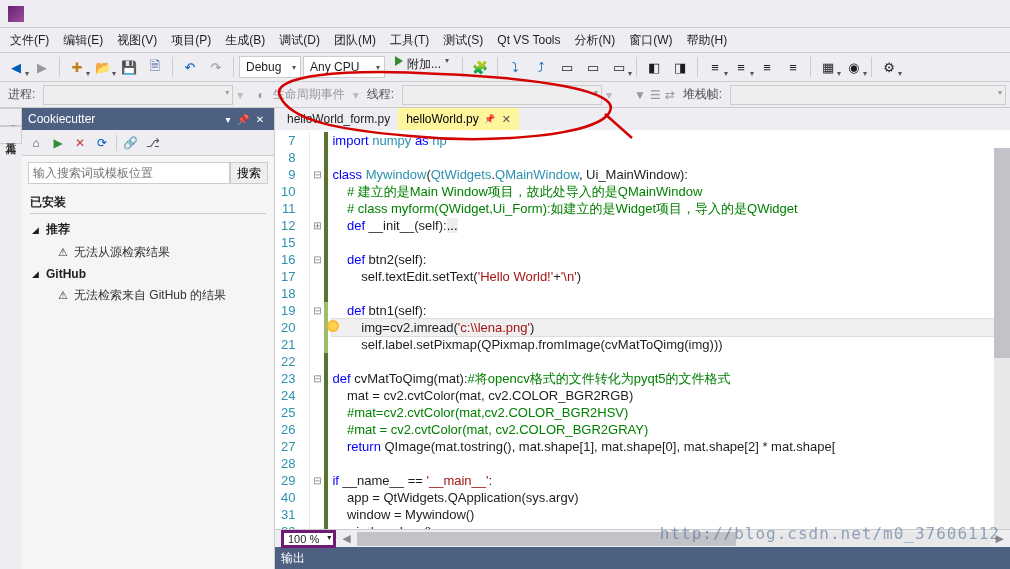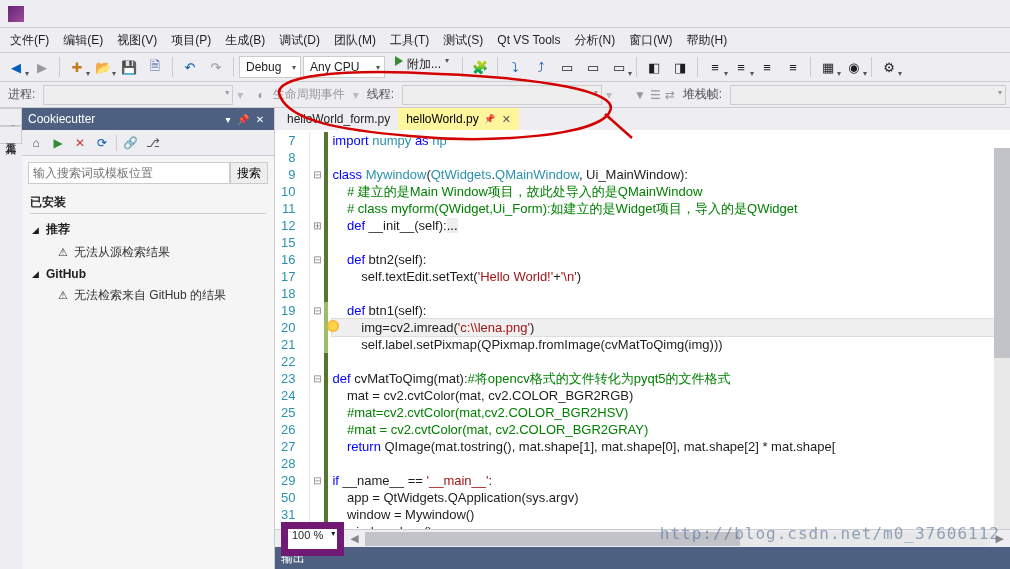--- a/index.html
+++ b/index.html
@@ -68,21 +68,21 @@
 .bulb { position: absolute; left: 52px; width: 12px; height: 12px; background: radial-gradient(circle, #ffd54f 40%, #f9a825 70%); border-radius: 50%; }
 
 
 .kw { color: #0000ff; }
 .cls { color: #2b91af; }
 .str { color: #a31515; }
 .cmt { color: #008000; }
 .txt { color: #000; }
 
 .zoom-bar { height: 18px; background: #eeeef2; border-top: 1px solid #ccc; display: flex; align-items: center; padding: 0 6px; font-size: 11px; }
-.zoom-combo { border: 7px solid #701a75; background: #fff; padding: 0 14px 8px 4px; font-size: 11px; position: relative; }
+.zoom-combo { border: 3px solid #701a75; background: #fff; padding: 0 14px 0 4px; font-size: 11px; position: relative; }
 .zoom-combo::after { content: "▾"; position: absolute; right: 2px; font-size: 8px; }
 .hscroll-track { flex: 1; height: 14px; background: #e8e8e8; margin: 0 6px; position: relative; }
 .hscroll-thumb { position: absolute; left: 0; width: 60%; height: 100%; background: #c2c3c9; }
 
 .output-header { height: 22px; background: #4d6082; color: #fff; display: flex; align-items: center; padding: 0 6px; font-size: 12px; }
 .watermark { position: absolute; right: 10px; bottom: 26px; color: rgba(70,100,140,0.55); font-family: Consolas, monospace; font-size: 16px; letter-spacing: 1px; pointer-events: none; }
 
 .red-annot { position: absolute; pointer-events: none; z-index: 50; }
 .expand-icon { position: absolute; right: 2px; top: 2px; width: 14px; height: 14px; border: 1px solid #aaa; display: flex; align-items: center; justify-content: center; font-size: 9px; background: #fff; cursor: pointer; }
 .vscroll { position: absolute; right: 0; top: 18px; bottom: 0; width: 16px; background: #e8e8e8; }
@@ -271,21 +271,21 @@
             <div class="code-line">20</div>
             <div class="code-line">21</div>
             <div class="code-line">22</div>
             <div class="code-line">23</div>
             <div class="code-line">24</div>
             <div class="code-line">25</div>
             <div class="code-line">26</div>
             <div class="code-line">27</div>
             <div class="code-line">28</div>
             <div class="code-line">29</div>
-            <div class="code-line">50</div>
+            <div class="code-line">40</div>
             <div class="code-line">31</div>
             <div class="code-line">32</div>
           </div>
           <div class="fold-col">
             <div class="code-line" style="font-size: 10px; cursor: pointer;"></div>
             <div class="code-line" style="font-size: 10px; cursor: pointer;"></div>
             <div class="code-line" style="font-size: 10px; cursor: pointer;">⊟</div>
             <div class="code-line" style="font-size: 10px; cursor: pointer;"></div>
             <div class="code-line" style="font-size: 10px; cursor: pointer;"></div>
             <div class="code-line" style="font-size: 10px; cursor: pointer;">⊞</div>

